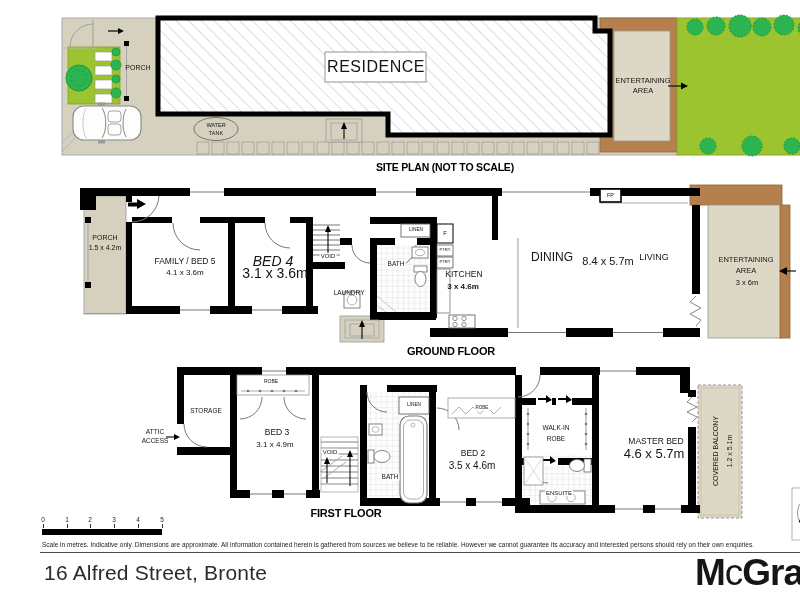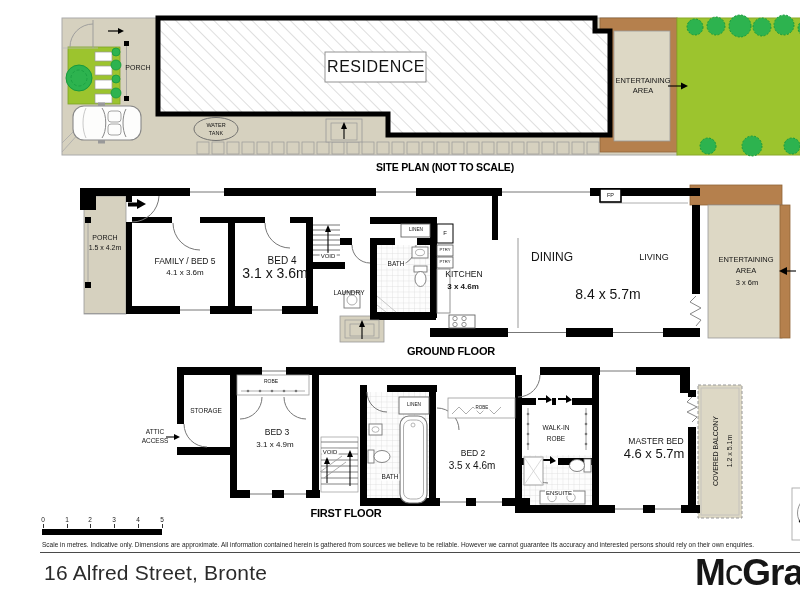--- a/index.html
+++ b/index.html
@@ -407,34 +407,34 @@
 <div class="lbl" style="left:176px;top:126px;font-size:5.5px;">WATER</div>
 <div class="lbl" style="left:176px;top:133.5px;font-size:5.5px;">TANK</div>
 <div class="lbl" style="left:603px;top:81px;font-size:7.5px;">ENTERTAINING</div>
 <div class="lbl" style="left:603px;top:91px;font-size:7.5px;">AREA</div>
 <div class="lbl caption" style="left:405px;top:168px;font-size:10.5px;">SITE PLAN (NOT TO SCALE)</div>
 
 <div class="lbl" style="left:65px;top:238px;font-size:7px;">PORCH</div>
 <div class="lbl" style="left:65px;top:248px;font-size:7px;">1.5 x 4.2m</div>
 <div class="lbl" style="left:145px;top:261px;font-size:8.5px;">FAMILY / BED 5</div>
 <div class="lbl" style="left:145px;top:273px;font-size:8px;">4.1 x 3.6m</div>
-<div class="lbl" style="left:242px;top:261px;font-size:10px;">BED 4</div>
+<div class="lbl" style="left:233px;top:261px;font-size:14px;font-style:italic;">BED 4</div>
 <div class="lbl" style="left:235px;top:273px;font-size:14px;">3.1 x 3.6m</div>
 <div class="lbl wbg" style="left:288px;top:256px;font-size:6px;">VOID</div>
 <div class="lbl" style="left:309px;top:293px;font-size:6.5px;">LAUNDRY</div>
 <div class="lbl wbg" style="left:356px;top:264px;font-size:6.5px;">BATH</div>
 <div class="lbl" style="left:376px;top:230px;font-size:4.8px;">LINEN</div>
 <div class="lbl" style="left:405px;top:233px;font-size:6px;">F</div>
 <div class="lbl" style="left:405px;top:250px;font-size:4.2px;">PTRY</div>
 <div class="lbl" style="left:405px;top:262px;font-size:4.2px;">PTRY</div>
 <div class="lbl" style="left:424px;top:274px;font-size:8.5px;">KITCHEN</div>
 <div class="lbl" style="left:423px;top:287px;font-size:8px;font-weight:bold;">3 x 4.6m</div>
 <div class="lbl" style="left:512px;top:257px;font-size:12px;">DINING</div>
 <div class="lbl" style="left:614px;top:258px;font-size:9px;">LIVING</div>
-<div class="lbl" style="left:568px;top:294px;font-size:14px;">8.4 x 5.7m</div>
+<div class="lbl" style="left:568px;top:262px;font-size:11px;">8.4 x 5.7m</div>
 <div class="lbl" style="left:570.5px;top:195.5px;font-size:5.5px;">FP</div>
 <div class="lbl" style="left:706px;top:260px;font-size:7.5px;">ENTERTAINING</div>
 <div class="lbl" style="left:706px;top:271px;font-size:7.5px;">AREA</div>
 <div class="lbl" style="left:707px;top:283px;font-size:7.5px;">3 x 6m</div>
 <div class="lbl caption" style="left:411px;top:352px;font-size:11px;">GROUND FLOOR</div>
 
 <div class="lbl" style="left:115px;top:432px;font-size:6.5px;">ATTIC</div>
 <div class="lbl" style="left:115px;top:441px;font-size:6.5px;">ACCESS</div>
 <div class="lbl" style="left:166px;top:411px;font-size:6.5px;">STORAGE</div>
 <div class="lbl wbg" style="left:231px;top:382px;font-size:5px;">ROBE</div>

